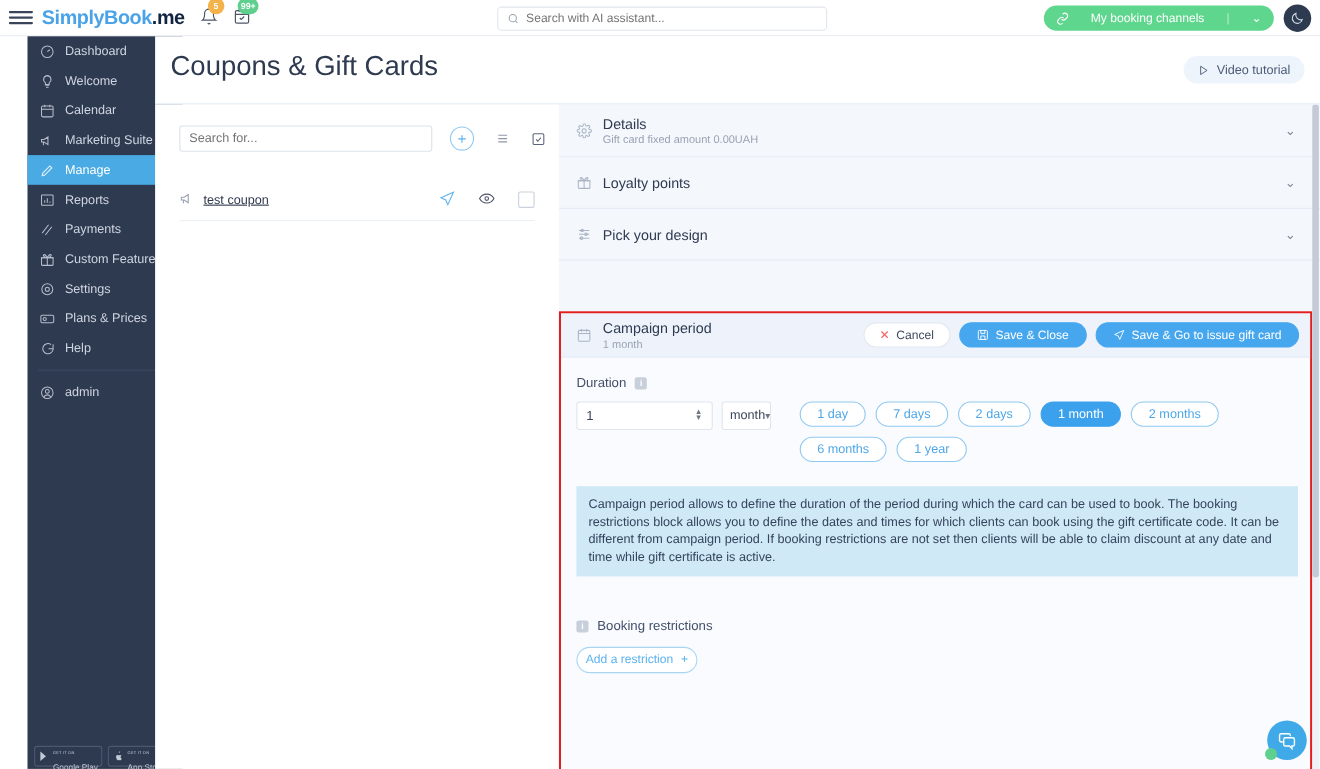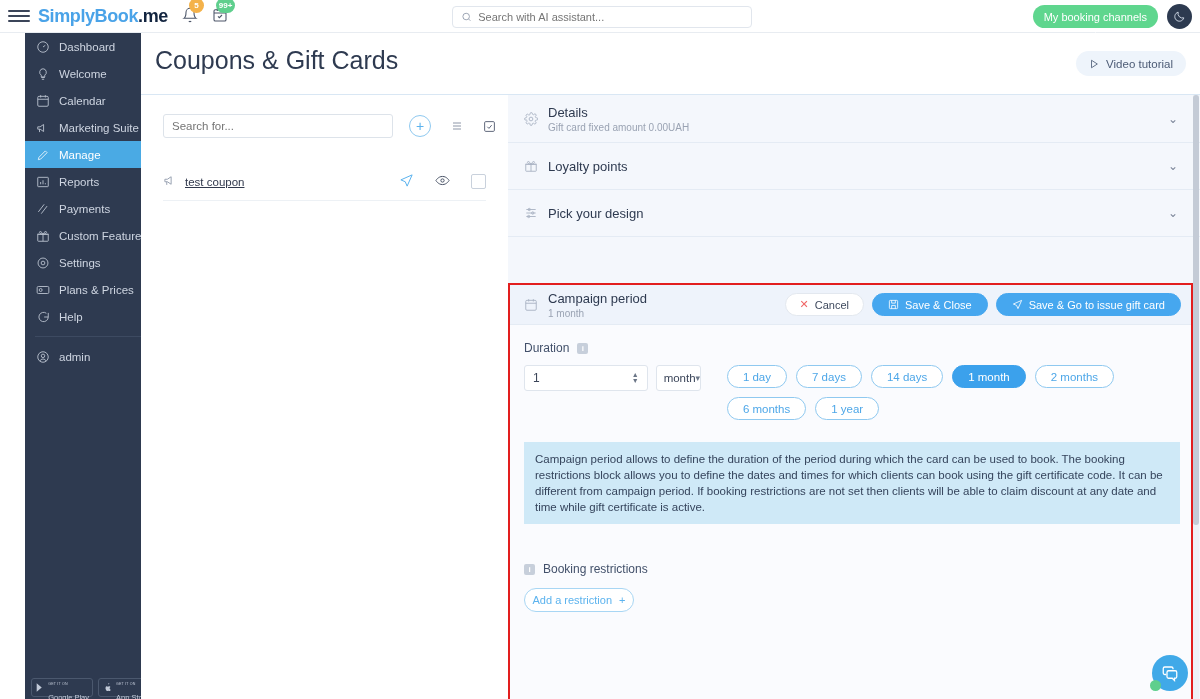--- a/index.html
+++ b/index.html
@@ -37,22 +37,22 @@
     border: 1px solid #e1e6ed; border-radius: 4px; background: #fff;
     display: flex; align-items: center; padding: 0 8px; gap: 6px;
   }
   .ai-search input {
     border: none; outline: none; font-size: 11px; color: #8d94a5;
     font-family: "Liberation Sans", sans-serif; width: 100%; background: transparent;
   }
   .booking-channels {
     position: absolute; right: 42px; top: 5px; height: 23px;
     background: #5fd68e; color: #fff; border-radius: 12px;
-    display: flex; align-items: center; padding: 0 11px; gap: 6px;
-    font-size: 11px; cursor: pointer; white-space: nowrap; flex-direction: column;
+    display: flex; align-items: center; padding: 0 11px; gap: 20px;
+    font-size: 11px; cursor: pointer; white-space: nowrap;
   }
   .bc-sep { opacity: .55; }
   .night-toggle {
     position: absolute; right: 8px; top: 4px; width: 25px; height: 25px;
     border-radius: 50%; background: #2d3a50; color: #cfd7e4;
     display: flex; align-items: center; justify-content: center; font-size: 12px; cursor: pointer;
   }
 
   
   .sidebar {
@@ -513,21 +513,21 @@
               <span>▼</span>
             </span>
         </div>
         <div class="unit-select">
           <span>month</span>
           <span style="font-size:9px;color:#6b7687;">▾</span>
         </div>
         <div class="pills" id="preset-pills">
             <span class="pill">1 day</span>
             <span class="pill">7 days</span>
-            <span class="pill">14 days</span>
+            <span class="pill">2 days</span>
             <span class="pill selected">1 month</span>
             <span class="pill">2 months</span>
             <span class="pill">6 months</span>
             <span class="pill">1 year</span>
           </div>
       </div>
 
       <div class="note-box">Campaign period allows to define the duration of the period during which the card can be used to book. The booking restrictions block allows you to define the dates and times for which clients can book using the gift certificate code. It can be different from campaign period. If booking restrictions are not set then clients will be able to claim discount at any date and time while gift certificate is active.</div>
 
       <div class="br-title">

